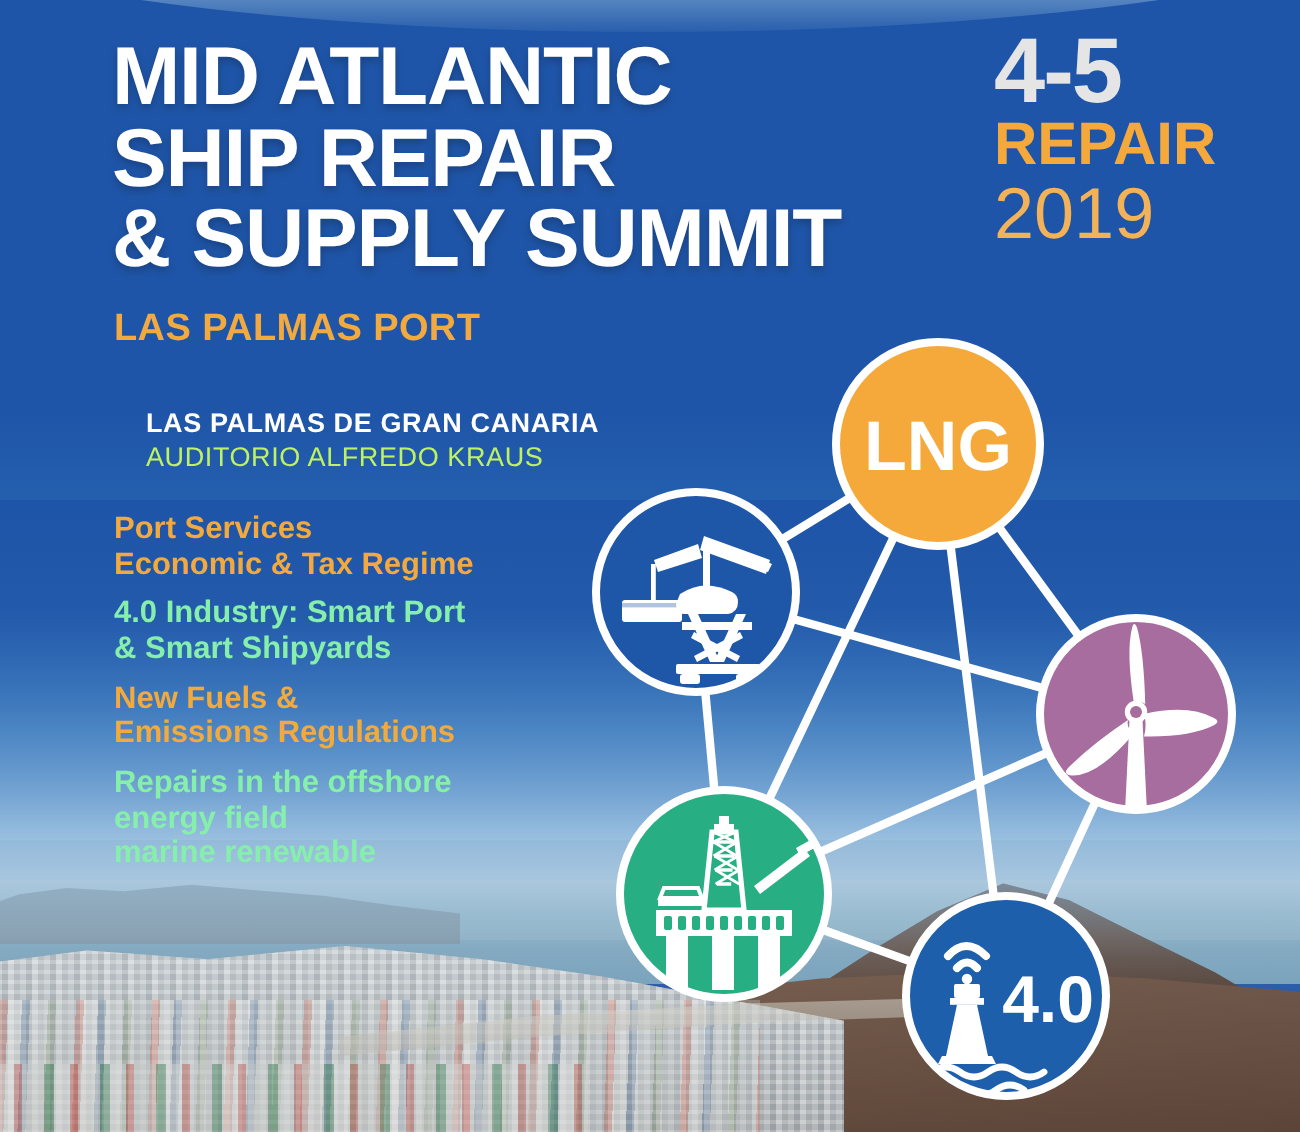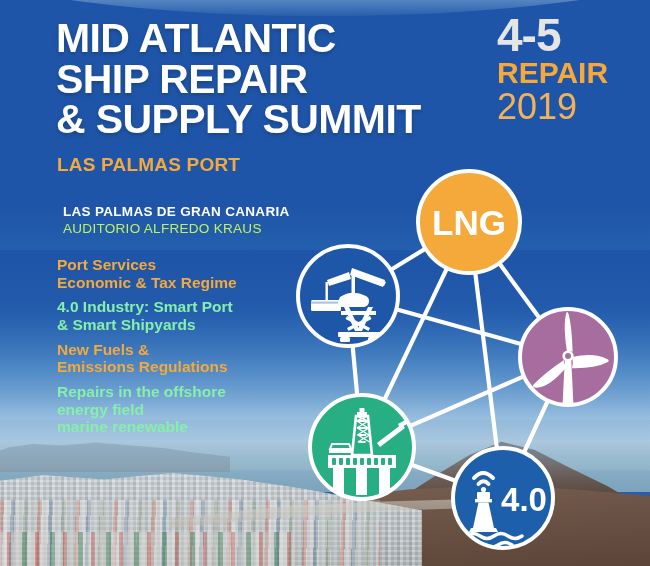--- a/index.html
+++ b/index.html
@@ -154,21 +154,21 @@
   .date-month {
     color:#F5A93B; font-weight:bold; font-size:30px; line-height:1.0;
     letter-spacing:0px;
   }
   .date-year {
     color:#F3B258; font-weight:normal; font-size:36px; line-height:1.05;
     letter-spacing:0px;
   }
 
   .venue {
-    position:absolute; left:63px; top:203px;
+    position:absolute; left:73px; top:203px;
   }
   .venue-city {
     color:#FFFFFF; font-weight:bold; font-size:13.5px; letter-spacing:0.3px;
     line-height:1.28;
   }
   .venue-hall {
     color:#bef264; font-weight:normal; font-size:13.5px; letter-spacing:0.3px;
     line-height:1.28;
   }
 

